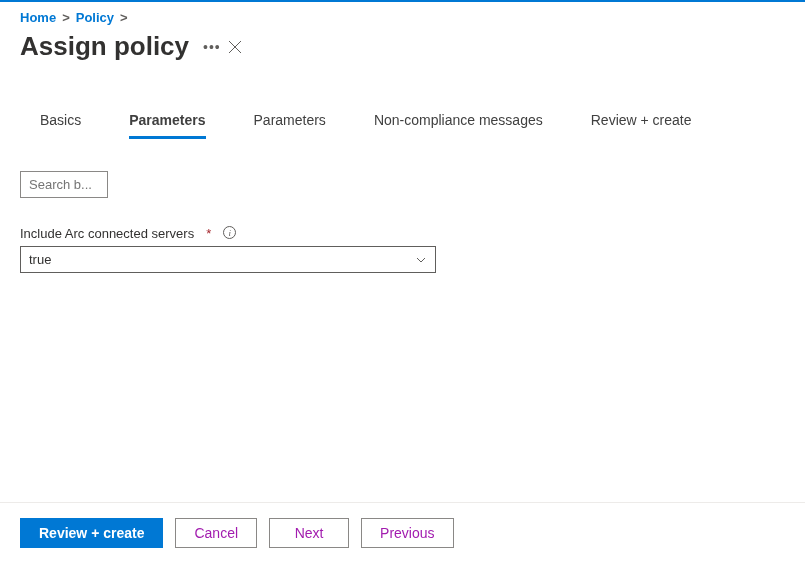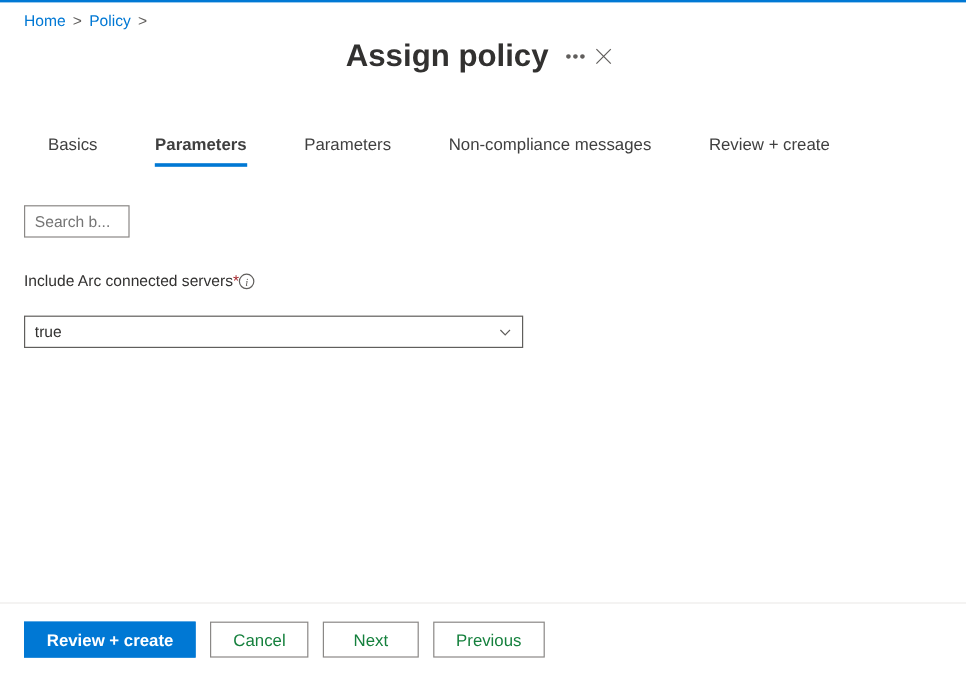--- a/index.html
+++ b/index.html
@@ -17,32 +17,33 @@
       height: 2px;
       background: #0078d4;
       width: 100%;
     }
     .breadcrumb {
       padding: 8px 20px 0 20px;
       font-size: 13px;
       display: flex;
       align-items: center;
       gap: 4px;
+      font-weight: bold;
     }
     .breadcrumb a {
       color: #0078d4;
       text-decoration: none;
       cursor: pointer;
     }
     .breadcrumb-sep { color: #605e5c; margin: 0 2px; }
     .header {
       padding: 6px 20px 18px 20px;
       display: flex;
       align-items: center;
-      justify-content: center;
+      justify-content: flex-start;
     }
     .header-left {
       display: flex;
       align-items: center;
       gap: 14px;
     }
     .header h1 {
       font-size: 26px;
       font-weight: 600;
       color: #323130;
@@ -127,23 +128,23 @@
     .checkbox-label {
       font-size: 13px;
       color: #323130;
       max-width: 240px;
       line-height: 1.5;
     }
     .field-label {
       font-size: 13px;
       color: #323130;
       display: flex;
-      align-items: flex-end;
-      gap: 0;
-      margin-bottom: 22px;
+      align-items: flex-start;
+      gap: 12px;
+      margin-bottom: 5px;
     }
     .required { color: #a4262c; }
     .info-icon {
       width: 13px;
       height: 13px;
       border: 1px solid #605e5c;
       border-radius: 50%;
       display: inline-flex;
       align-items: center;
       justify-content: center;
@@ -178,21 +179,21 @@
       gap: 12px;
       padding: 0 20px;
       background: #fff;
     }
     .btn {
       padding: 6px 18px;
       font-size: 14px;
       font-family: inherit;
       border: 1px solid #8a8886;
       background: #fff;
-      color: #15803d;
+      color: #a21caf;
       cursor: pointer;
       min-width: 80px;
     }
     .btn-primary {
       background: #0078d4;
       border-color: #0078d4;
       color: #fff;
       font-weight: 600;
     }
     

